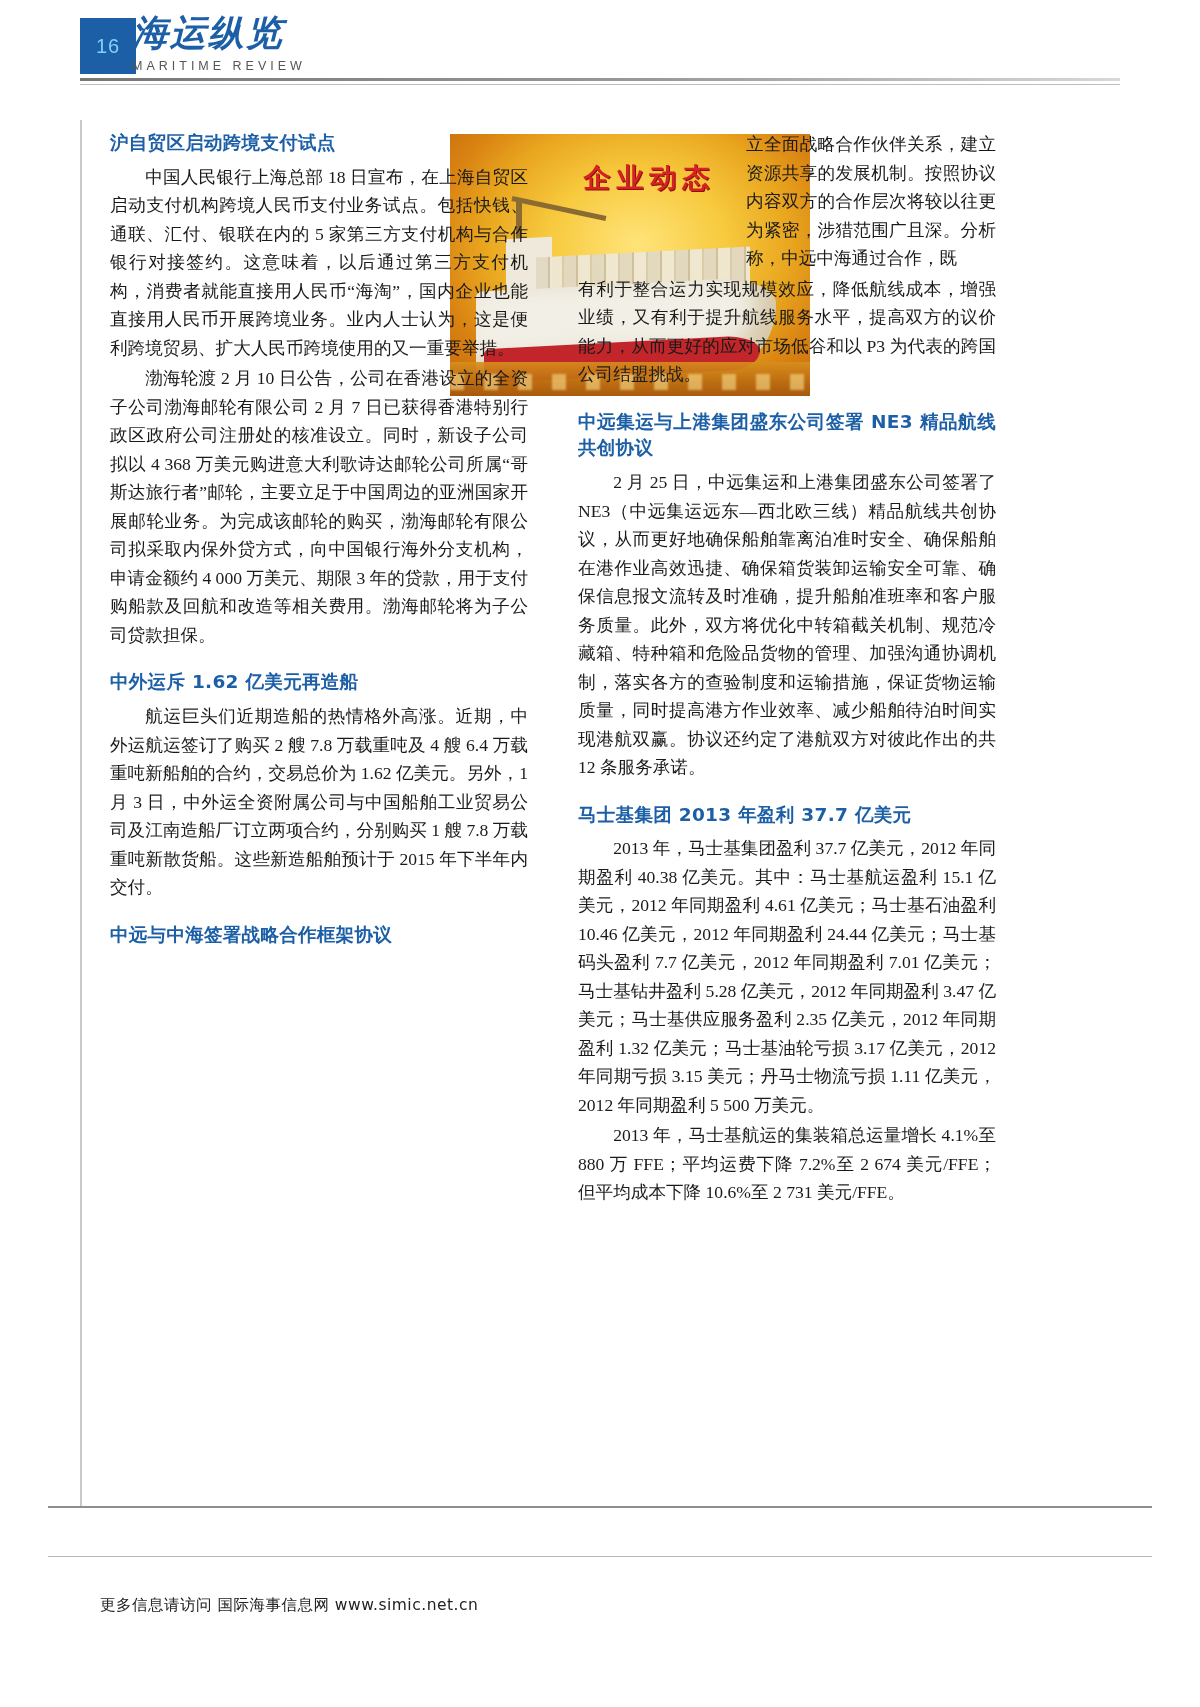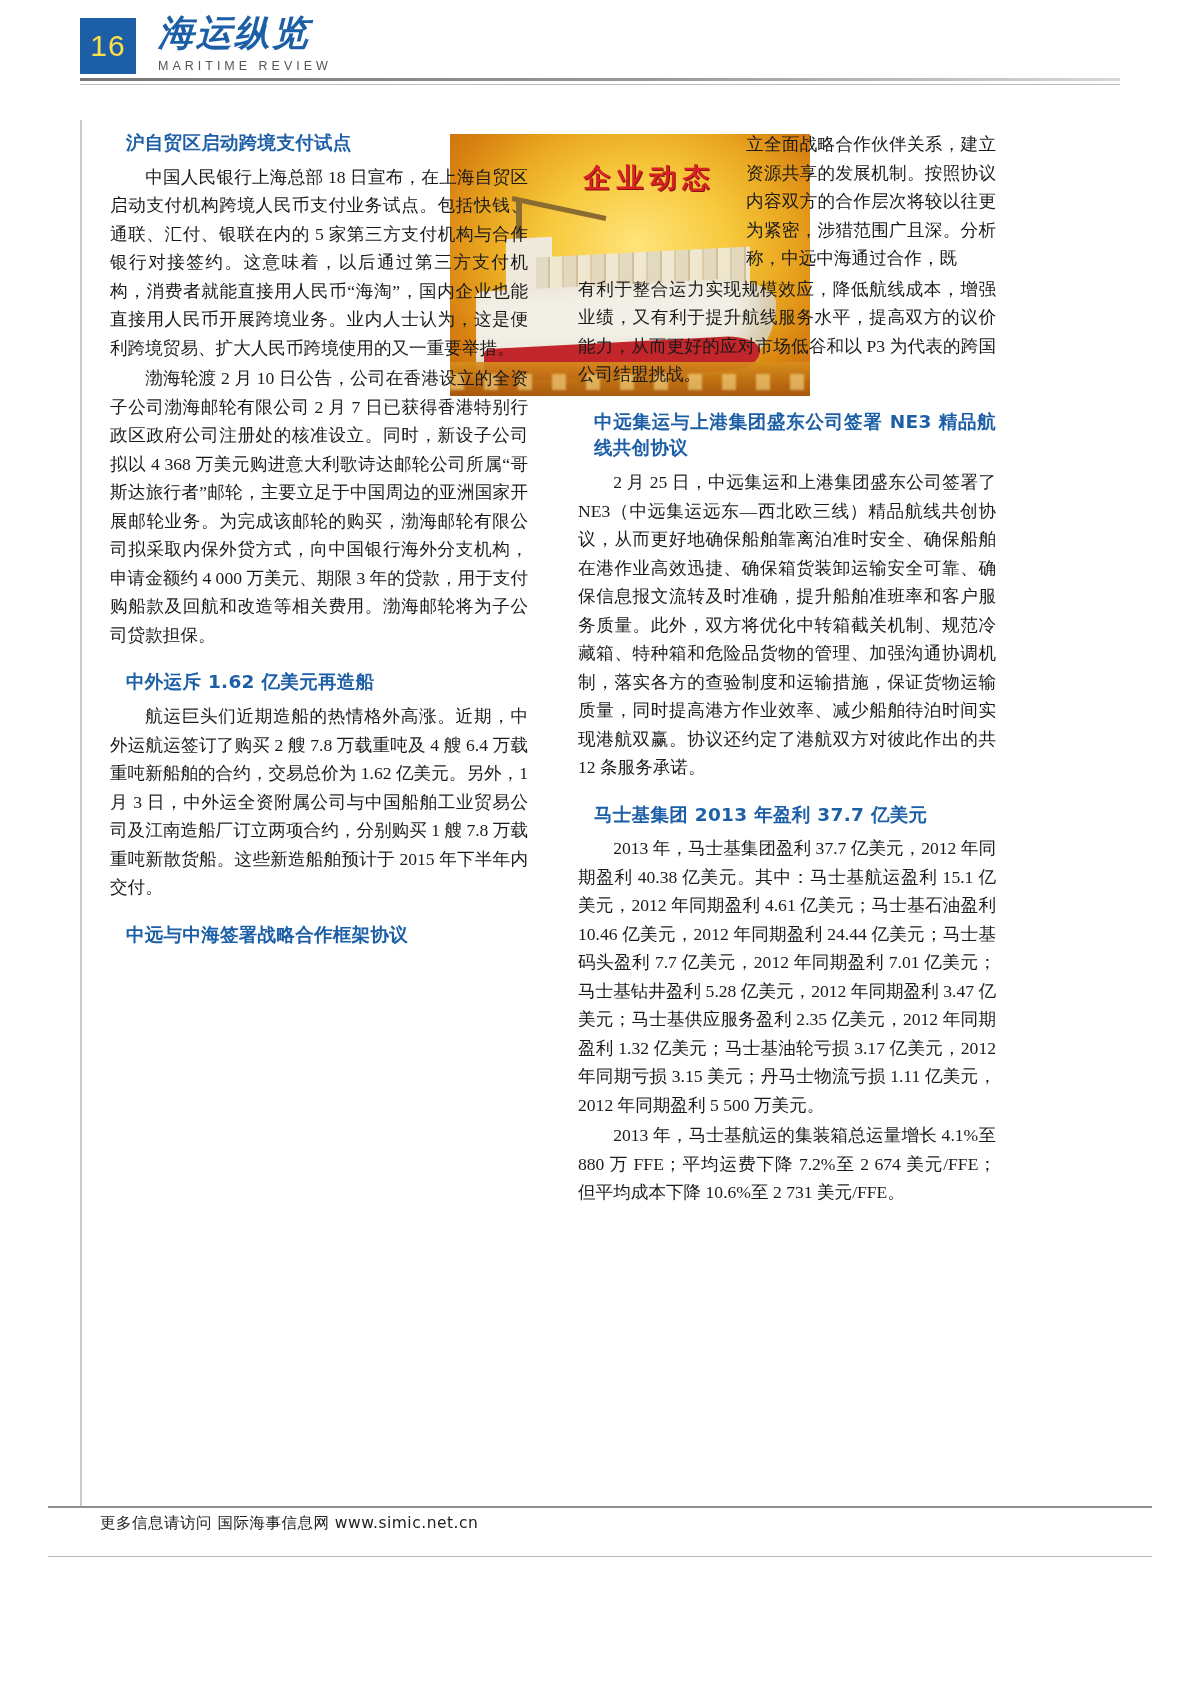--- a/index.html
+++ b/index.html
@@ -21,31 +21,31 @@
     position: absolute;
     left: 0; top: 0;
     width: 1200px;
     height: 92px;
   }
   .page-num-box {
     position: absolute;
     left: 80px; top: 18px;
     width: 56px; height: 56px;
     background: #1c5fa6;
-    color: #fde047;
+    color: #7dd3fc;
     font-family: "Liberation Sans", sans-serif;
-    font-size: 30px;
+    font-size: 20px;
     display: flex;
     align-items: center;
     justify-content: center;
     letter-spacing: 1px;
   }
   .masthead {
     position: absolute;
-    left: 158px; top: 14px;
+    left: 132px; top: 14px;
     width: 190px;
   }
   .masthead-cn {
     font-family: "DejaVu Serif", serif;
     font-size: 36px;
     font-weight: bold;
     font-style: italic;
     color: #1c5fa6;
     letter-spacing: 2px;
     line-height: 1;
@@ -93,21 +93,21 @@
   }
   .col-left { left: 110px; }
   .col-right { left: 578px; }
 
   .heading {
     color: #1c5fa6;
     font-family: "DejaVu Sans", sans-serif;
     font-weight: bold;
     font-size: 18.5px;
     line-height: 1.45;
-    margin: 0 0 6px 16px;
+    margin: 0 0 6px 0;
     letter-spacing: 0.3px;
   }
   .heading.tight { margin-top: 0; }
   .spaced-top { margin-top: 20px; }
 
   p.para {
     margin: 0 0 2px 0;
     text-indent: 2em;
   }
   p.para.noindent { text-indent: 0; }
@@ -223,21 +223,21 @@
     background: #8f8f8f;
   }
   .footer-left-tick {
     position: absolute;
     left: 80px; top: 1392px;
     width: 2px; height: 114px;
     background: #c9c9c9;
   }
   .footer-text {
     position: absolute;
-    left: 100px; top: 1513px;
+    left: 100px; top: 1595px;
     font-family: "DejaVu Sans", sans-serif;
     font-size: 15.5px;
     color: #222;
     letter-spacing: .5px;
   }
   .footer-rule-bottom {
     position: absolute;
     left: 48px; top: 1556px;
     width: 1104px; height: 1px;
     background: #b8b8b8;

